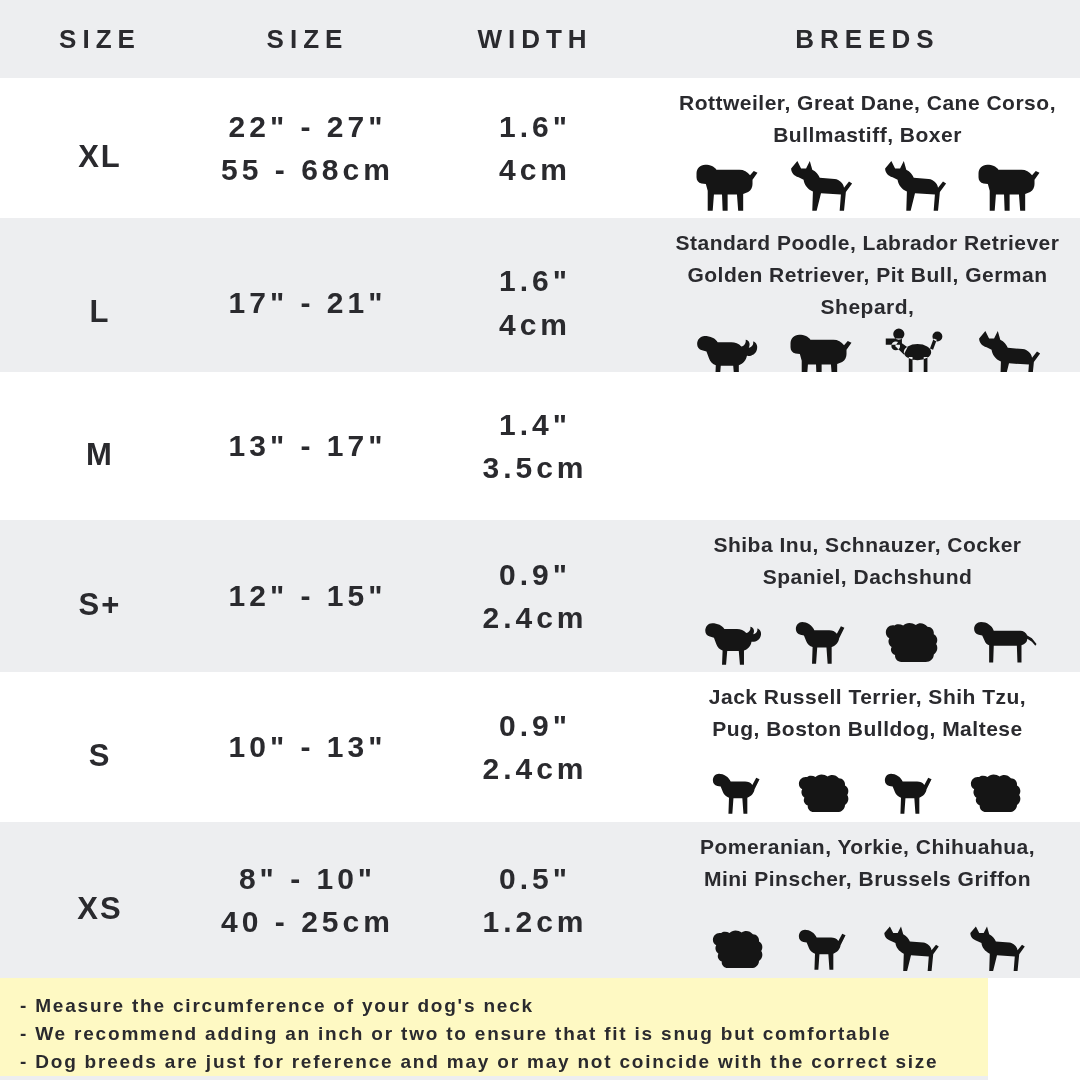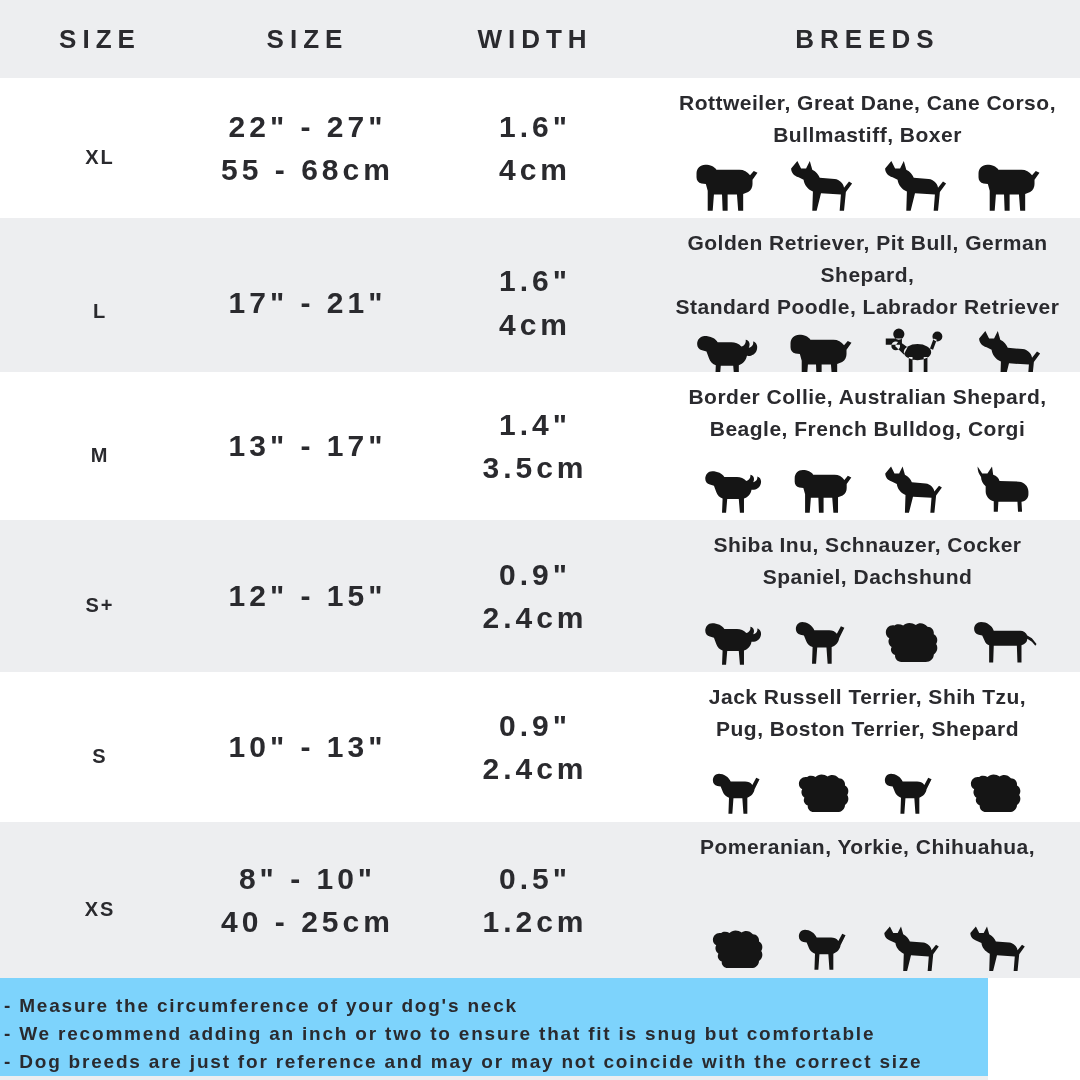--- a/index.html
+++ b/index.html
@@ -28,35 +28,35 @@
 
   .r0 { height:140px; background:#ffffff; }
   .r1 { height:154px; background:#edeef0; }
   .r2 { height:148px; background:#ffffff; }
   .r3 { height:152px; background:#edeef0; }
   .r4 { height:150px; background:#ffffff; }
   .r5 { height:156px; background:#edeef0; }
 
   .cell { display:flex; flex-direction:column; align-items:center; justify-content:center; height:100%; }
 
-  .size-label { font-size:20px; letter-spacing:2px; padding-top:18px;text-align:right; }
+  .size-label { font-size:31px; letter-spacing:2px; padding-top:18px;text-align:right; }
 
   .meas { font-size:30px; letter-spacing:4px; line-height:1.45; text-align:center; white-space:nowrap; }
 
   .breeds-cell {
     display:flex; flex-direction:column; align-items:center;
     justify-content:flex-start; height:100%; padding-top:9px;
   }
   .breed-text { text-align:center; font-size:21px; letter-spacing:0.5px; line-height:1.52; }
   .icons-row { display:flex; align-items:flex-end; gap:10px; margin-top:3px; flex:1 1 auto; padding-bottom:6px; }
   .dog-icon { width:84px; height:56px; display:block; }
   .r2 .dog-icon, .r3 .dog-icon { width:80px; height:52px; }
   .r4 .dog-icon, .r5 .dog-icon { width:76px; height:50px; }
 
-  .notes { flex:1 1 auto; background:#7dd3fc; padding:14px 0 0 4px; }
+  .notes { flex:1 1 auto; background:#fef9c3; padding:14px 0 0 20px; }
   .note { font-size:19px; letter-spacing:1.8px; line-height:1.47; white-space:nowrap; }
   .bottom-strip { height:9px; background:#edeef0; flex:0 0 auto; }
 </style>
 </head>
 <body>
 
 <div class="sheet">
 
   <div class="header-row">
     <div class="cell header-label">SIZE</div>
@@ -101,22 +101,22 @@
     <div class="cell size-label">L</div>
     <div class="cell">
       <div class="meas">17" - 21"</div>
     </div>
     <div class="cell">
       <div class="meas">1.6"</div>
       <div class="meas">4cm</div>
     </div>
     <div class="breeds-cell">
       <div class="breed-text">
+        <div>Standard Poodle, Labrador Retriever</div>
         <div>Golden Retriever, Pit Bull, German Shepard,</div>
-        <div>Standard Poodle, Labrador Retriever</div>
       </div>
       <div class="icons-row">
           <svg viewBox="0 0 120 90" preserveAspectRatio="xMidYMax meet" class="dog-icon">
             <path d="M24 16 C17 16 12 22 12 29 C12 34 15 38 20 39 L27 41 L31 52 C33 58 37 62 42 63 L41 88 L48 88 L50 64 L70 64 L72 88 L79 88 L79 63 C86 61 91 55 92 48 C99 49 106 45 108 38 C110 32 107 26 102 25 C103 30 100 34 95 35 C98 29 96 23 90 22 C91 27 88 32 83 33 C79 28 73 26 67 26 L45 26 C42 20 33 16 24 16 Z" fill="#151515"></path>
           </svg>
           <svg viewBox="0 0 120 90" preserveAspectRatio="xMidYMax meet" class="dog-icon">
             <path d="M25 14 C17 14 11 20 11 28 L11 34 C11 39 14 43 19 44 L26 45 L29 56 L29 88 L37 88 L39 62 L52 62 L53 88 L61 88 L61 62 L76 62 L78 88 L86 88 L86 61 L94 58 C99 55 101 50 101 45 L101 38 L109 27 L103 24 L97 31 C93 25 87 22 80 22 L43 22 C40 17 33 14 25 14 Z" fill="#151515"></path>
           </svg>
           <svg viewBox="0 0 120 90" preserveAspectRatio="xMidYMax meet" class="dog-icon">
             <path d="M25 13 a9 9 0 1 0 18 0 a9 9 0 1 0 -18 0 Z M13 20 h26 v10 h-26 Z M22 32 a7 7 0 1 0 14 0 a7 7 0 1 0 -14 0 Z M34 24 L48 34 L42 46 L28 32 Z M42 42 a22 13 0 1 0 44 0 a22 13 0 1 0 -44 0 Z M84 36 L90 20 L95 22 L89 38 Z M88 17 a8 8 0 1 0 16 0 a8 8 0 1 0 -16 0 Z M50 50 h6 v28 h-6 Z M74 50 h6 v28 h-6 Z M46 81 a7 7 0 1 0 14 0 a7 7 0 1 0 -14 0 Z M70 81 a7 7 0 1 0 14 0 a7 7 0 1 0 -14 0 Z" fill="#151515"></path>
@@ -130,40 +130,20 @@
 
   <div class="trow r2">
     <div class="cell size-label">M</div>
     <div class="cell">
       <div class="meas">13" - 17"</div>
     </div>
     <div class="cell">
       <div class="meas">1.4"</div>
       <div class="meas">3.5cm</div>
     </div>
-    <div class="breeds-cell">
-      <div class="breed-text">
-        <div>Border Collie, Australian Shepard,</div>
-        <div>Beagle, French Bulldog, Corgi</div>
-      </div>
-      <div class="icons-row">
-          <svg viewBox="0 0 120 90" preserveAspectRatio="xMidYMax meet" class="dog-icon">
-            <path d="M24 16 C17 16 12 22 12 29 C12 34 15 38 20 39 L27 41 L31 52 C33 58 37 62 42 63 L41 88 L48 88 L50 64 L70 64 L72 88 L79 88 L79 63 C86 61 91 55 92 48 C99 49 106 45 108 38 C110 32 107 26 102 25 C103 30 100 34 95 35 C98 29 96 23 90 22 C91 27 88 32 83 33 C79 28 73 26 67 26 L45 26 C42 20 33 16 24 16 Z" fill="#151515"></path>
-          </svg>
-          <svg viewBox="0 0 120 90" preserveAspectRatio="xMidYMax meet" class="dog-icon">
-            <path d="M25 14 C17 14 11 20 11 28 L11 34 C11 39 14 43 19 44 L26 45 L29 56 L29 88 L37 88 L39 62 L52 62 L53 88 L61 88 L61 62 L76 62 L78 88 L86 88 L86 61 L94 58 C99 55 101 50 101 45 L101 38 L109 27 L103 24 L97 31 C93 25 87 22 80 22 L43 22 C40 17 33 14 25 14 Z" fill="#151515"></path>
-          </svg>
-          <svg viewBox="0 0 120 90" preserveAspectRatio="xMidYMax meet" class="dog-icon">
-            <path d="M22 8 L28 20 L36 20 L42 8 L46 22 C52 25 56 30 58 35 L82 37 C90 38 96 44 97 51 L105 41 L110 44 L100 58 L97 88 L90 88 L92 62 L60 60 L53 88 L46 88 L47 57 C38 53 33 46 32 38 L24 34 C16 32 12 26 12 20 Z" fill="#151515"></path>
-          </svg>
-          <svg viewBox="0 0 120 90" preserveAspectRatio="xMidYMax meet" class="dog-icon">
-            <path d="M16 8 L24 20 L33 20 L41 8 L43 22 C49 24 53 28 54 33 L88 34 C97 35 104 42 104 51 L104 56 C104 63 99 68 92 69 L93 86 L86 86 L85 69 L52 69 L51 86 L44 86 L44 68 C36 66 30 59 30 51 L30 42 C25 38 22 32 22 26 C18 21 16 15 16 8 Z" fill="#151515"></path>
-          </svg>
-        </div>
-    </div>
   </div>
 
   <div class="trow r3">
     <div class="cell size-label">S+</div>
     <div class="cell">
       <div class="meas">12" - 15"</div>
     </div>
     <div class="cell">
       <div class="meas">0.9"</div>
       <div class="meas">2.4cm</div>
@@ -195,21 +175,21 @@
     <div class="cell">
       <div class="meas">10" - 13"</div>
     </div>
     <div class="cell">
       <div class="meas">0.9"</div>
       <div class="meas">2.4cm</div>
     </div>
     <div class="breeds-cell">
       <div class="breed-text">
         <div>Jack Russell Terrier, Shih Tzu,</div>
-        <div>Pug, Boston Terrier, Shepard</div>
+        <div>Pug, Boston Bulldog, Maltese</div>
       </div>
       <div class="icons-row">
           <svg viewBox="0 0 120 90" preserveAspectRatio="xMidYMax meet" class="dog-icon">
             <path d="M24 14 C18 14 13 19 13 26 C13 31 16 35 21 36 L27 37 L31 47 C33 52 37 56 42 57 L41 86 L48 86 L50 58 L66 58 L68 86 L75 86 L75 57 C82 55 87 49 88 42 L97 24 L91 21 L84 34 C81 30 76 28 71 28 L45 28 C42 20 32 14 24 14 Z" fill="#151515"></path>
           </svg>
           <svg viewBox="0 0 120 90" preserveAspectRatio="xMidYMax meet" class="dog-icon">
             <path d="M28 20 C20 18 13 24 13 32 C13 36 15 40 19 42 C16 47 18 54 23 57 C20 62 23 69 29 71 C28 77 33 83 40 83 L82 83 C90 83 96 77 96 70 C102 66 104 58 100 52 C104 46 102 38 96 35 C97 28 92 22 85 22 C80 16 71 14 65 19 C58 14 48 14 43 20 C38 17 31 17 28 20 Z" fill="#151515"></path>
           </svg>
           <svg viewBox="0 0 120 90" preserveAspectRatio="xMidYMax meet" class="dog-icon">
             <path d="M24 14 C18 14 13 19 13 26 C13 31 16 35 21 36 L27 37 L31 47 C33 52 37 56 42 57 L41 86 L48 86 L50 58 L66 58 L68 86 L75 86 L75 57 C82 55 87 49 88 42 L97 24 L91 21 L84 34 C81 30 76 28 71 28 L45 28 C42 20 32 14 24 14 Z" fill="#151515"></path>
@@ -227,20 +207,21 @@
       <div class="meas">8" - 10"</div>
       <div class="meas">40 - 25cm</div>
     </div>
     <div class="cell">
       <div class="meas">0.5"</div>
       <div class="meas">1.2cm</div>
     </div>
     <div class="breeds-cell">
       <div class="breed-text">
         <div>Pomeranian, Yorkie, Chihuahua,</div>
+        <div>Mini Pinscher, Brussels Griffon</div>
       </div>
       <div class="icons-row">
           <svg viewBox="0 0 120 90" preserveAspectRatio="xMidYMax meet" class="dog-icon">
             <path d="M28 20 C20 18 13 24 13 32 C13 36 15 40 19 42 C16 47 18 54 23 57 C20 62 23 69 29 71 C28 77 33 83 40 83 L82 83 C90 83 96 77 96 70 C102 66 104 58 100 52 C104 46 102 38 96 35 C97 28 92 22 85 22 C80 16 71 14 65 19 C58 14 48 14 43 20 C38 17 31 17 28 20 Z" fill="#151515"></path>
           </svg>
           <svg viewBox="0 0 120 90" preserveAspectRatio="xMidYMax meet" class="dog-icon">
             <path d="M24 14 C18 14 13 19 13 26 C13 31 16 35 21 36 L27 37 L31 47 C33 52 37 56 42 57 L41 86 L48 86 L50 58 L66 58 L68 86 L75 86 L75 57 C82 55 87 49 88 42 L97 24 L91 21 L84 34 C81 30 76 28 71 28 L45 28 C42 20 32 14 24 14 Z" fill="#151515"></path>
           </svg>
           <svg viewBox="0 0 120 90" preserveAspectRatio="xMidYMax meet" class="dog-icon">
             <path d="M22 8 L28 20 L36 20 L42 8 L46 22 C52 25 56 30 58 35 L82 37 C90 38 96 44 97 51 L105 41 L110 44 L100 58 L97 88 L90 88 L92 62 L60 60 L53 88 L46 88 L47 57 C38 53 33 46 32 38 L24 34 C16 32 12 26 12 20 Z" fill="#151515"></path>

